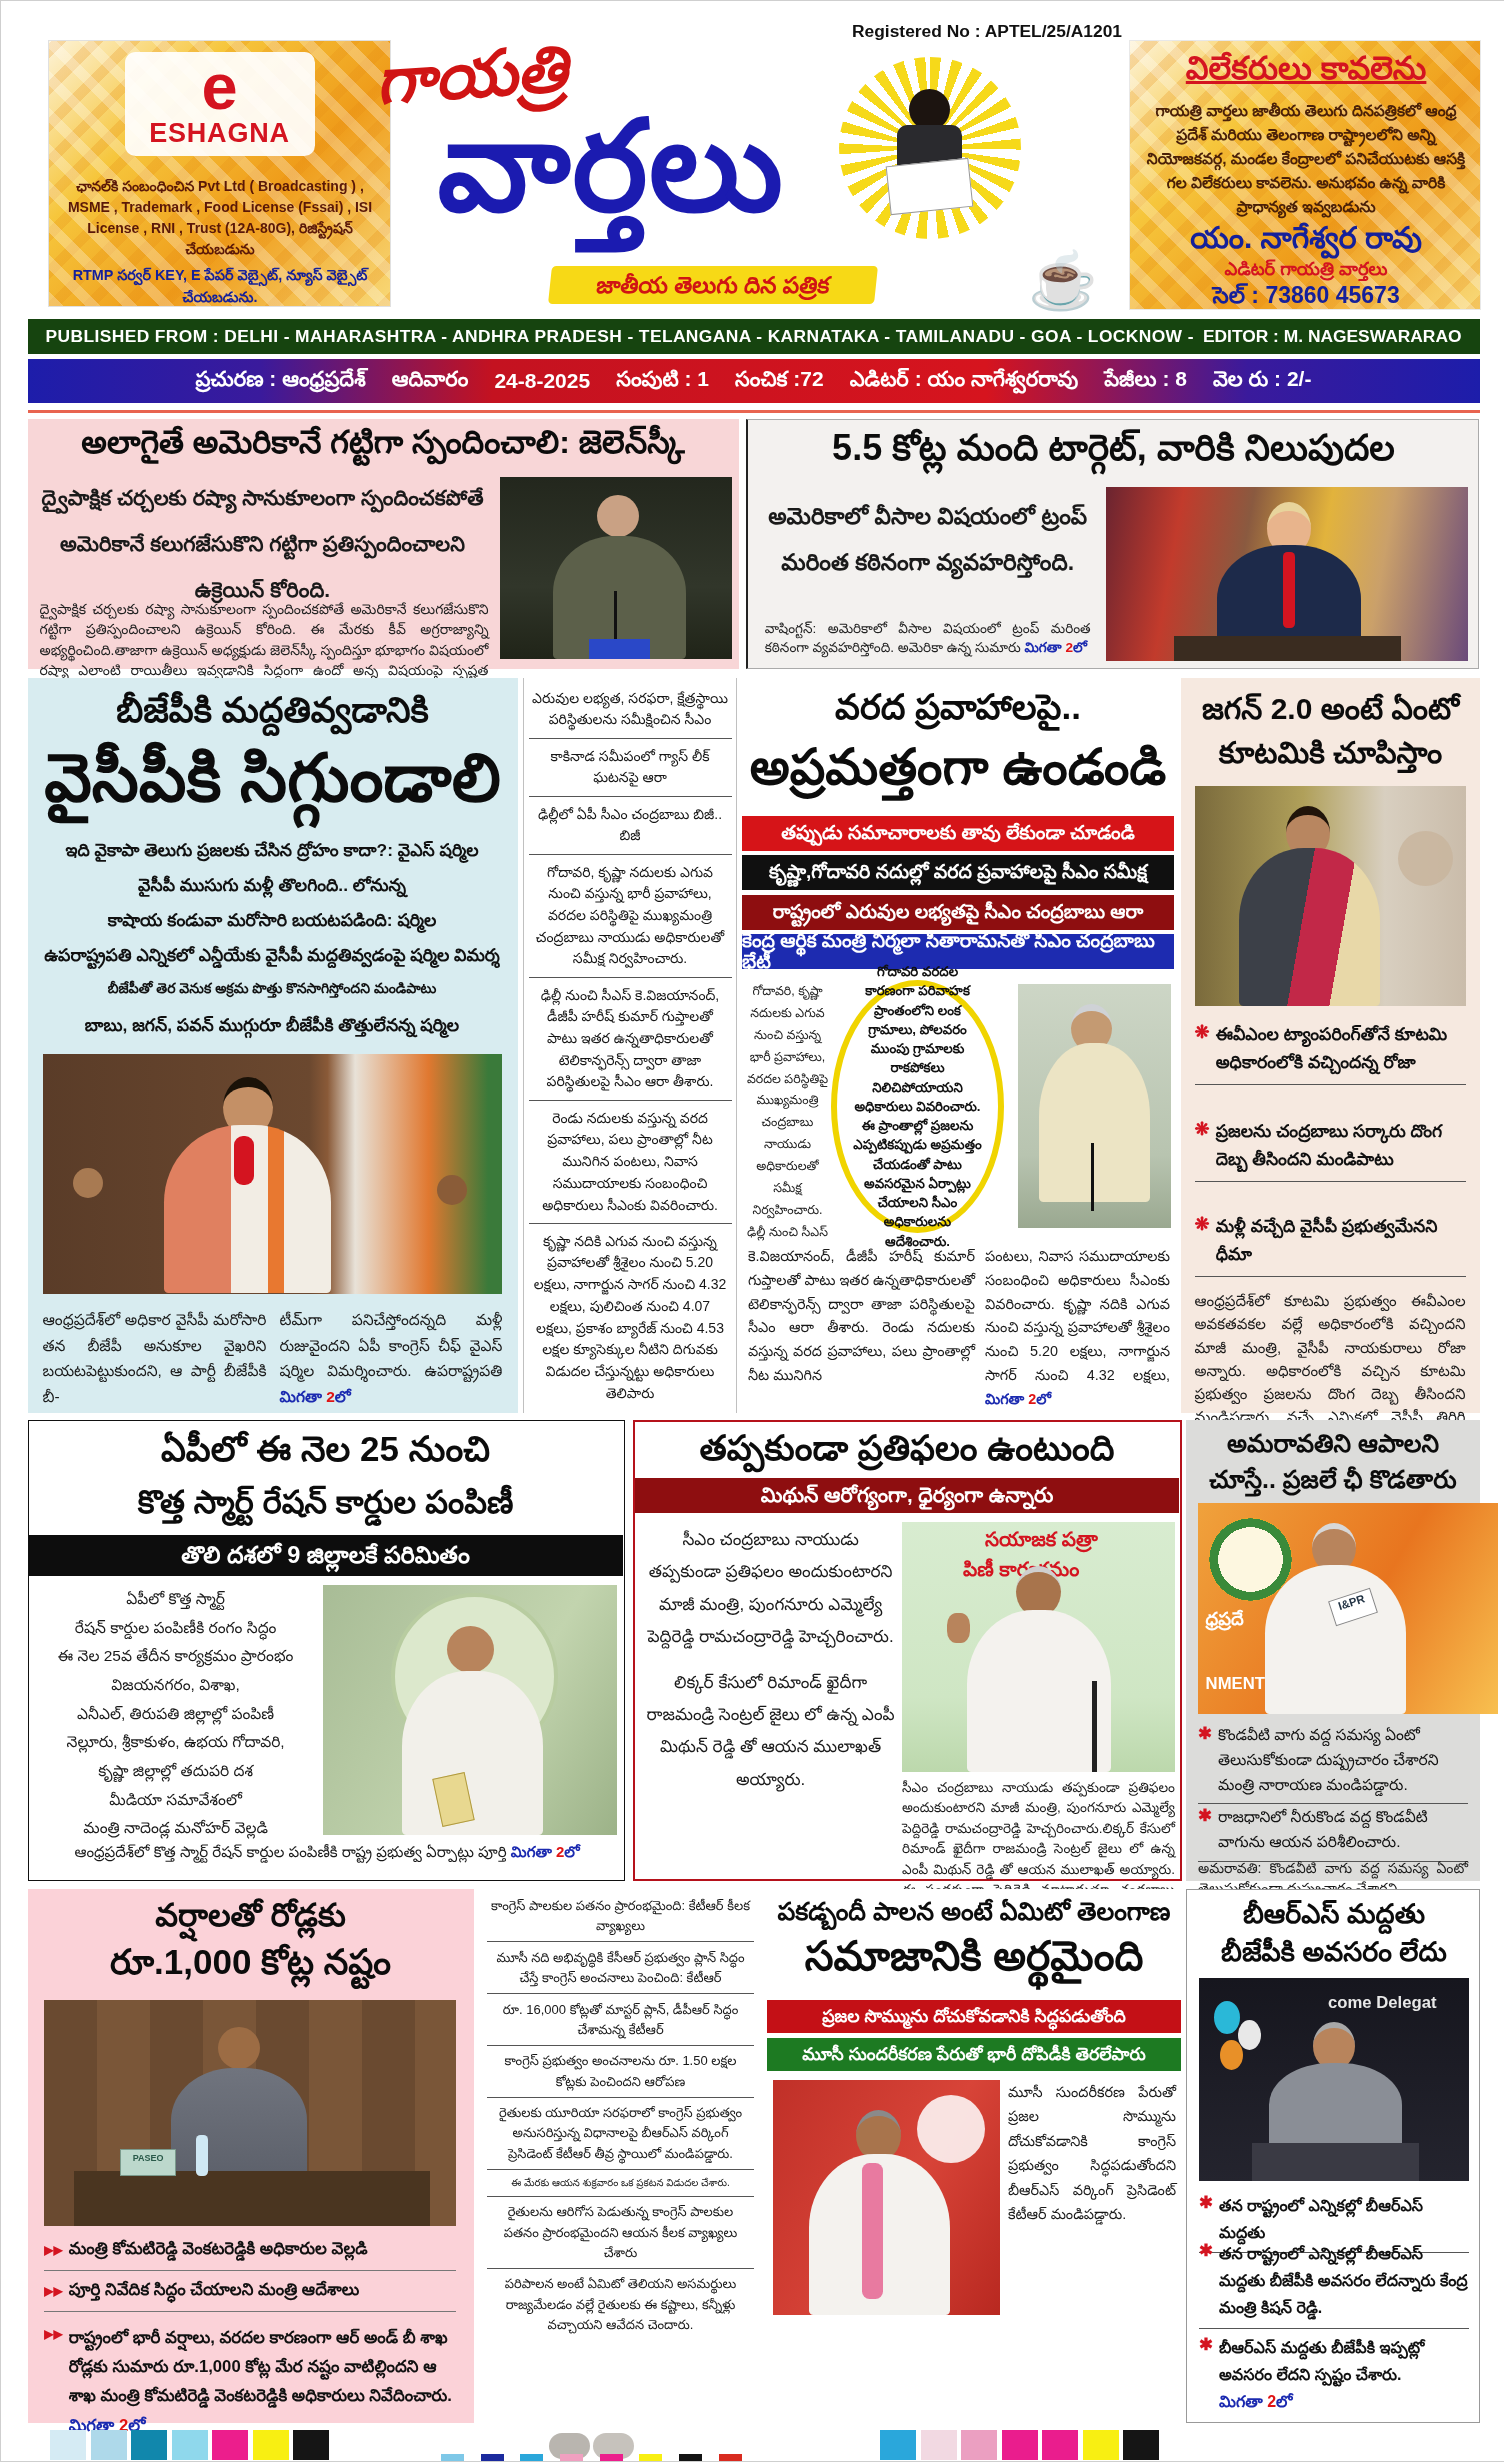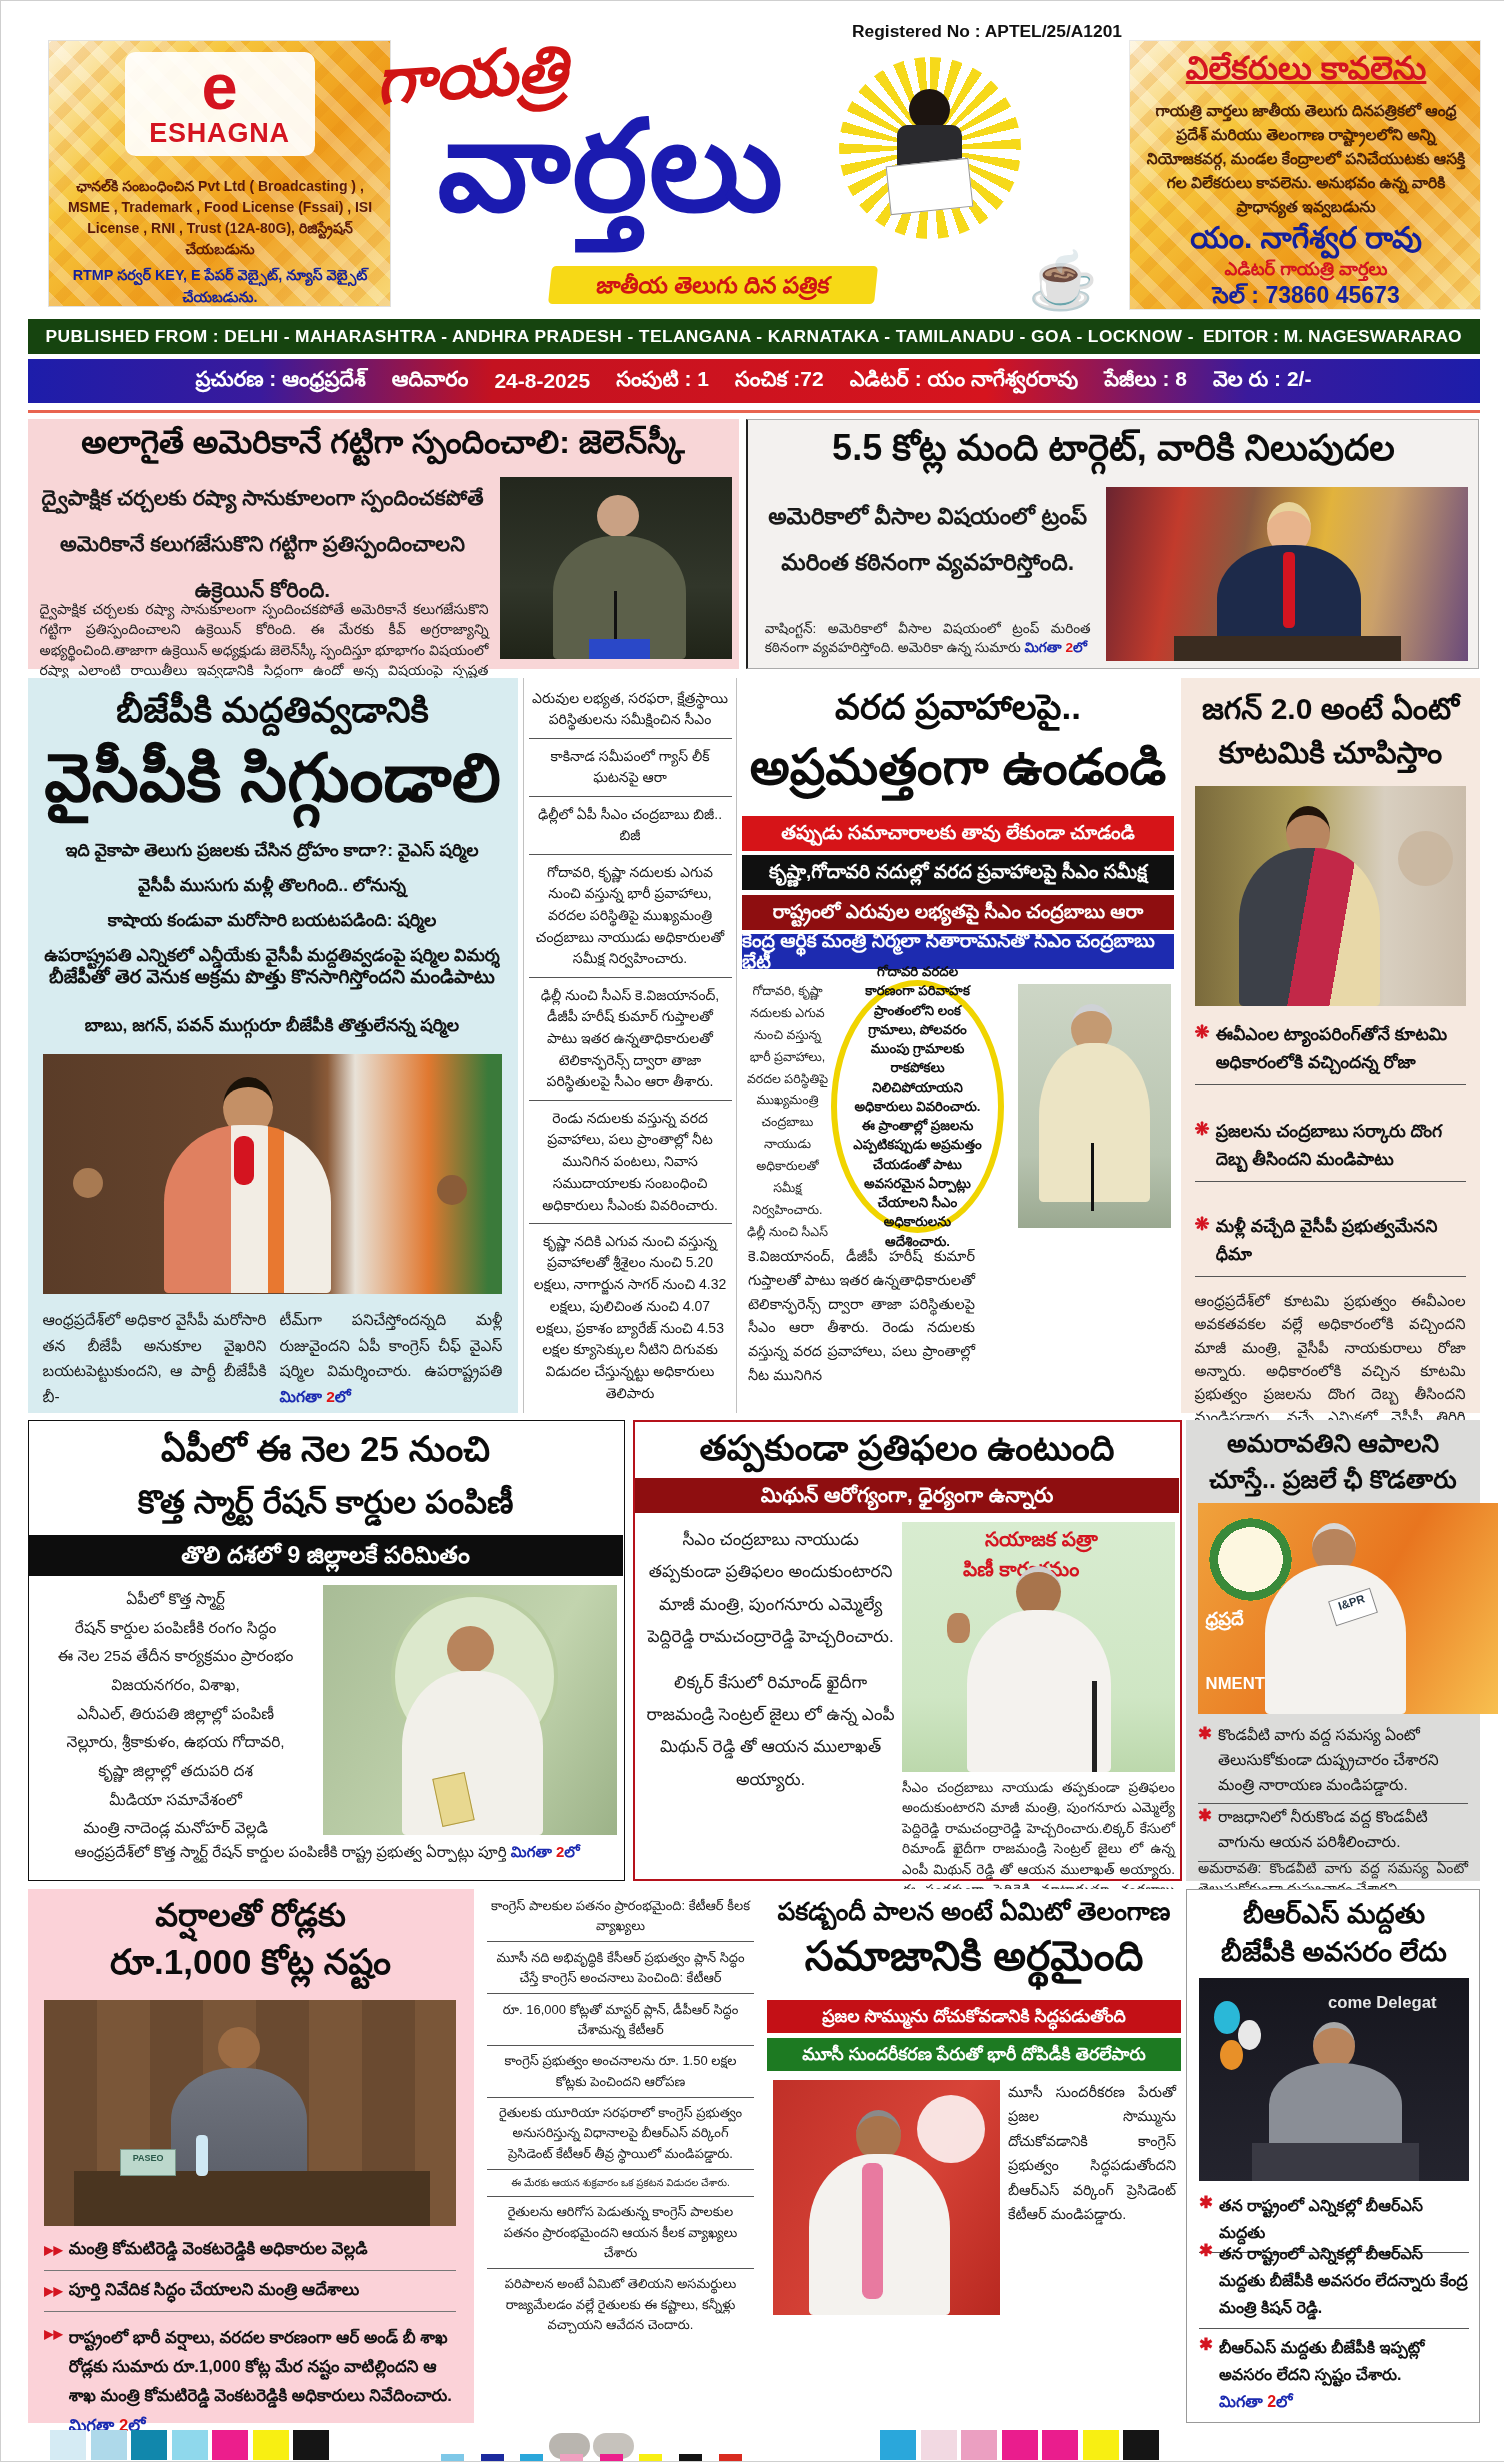--- a/index.html
+++ b/index.html
@@ -113,21 +113,21 @@
     </div>
   </div>
 
   <div class="a" style="left:26.5px;top:677px;width:490px;height:735px;background:#d8ecf0;">
     <div class="a hl" style="left:6px;top:12px;width:478px;font-size:35px;">బీజేపీకి మద్దతివ్వడానికి</div>
     <div class="a hl" style="left:6px;top:62px;width:478px;font-size:67px;">వైసీపీకి సిగ్గుండాలి</div>
     <div class="a c b" style="left:12px;top:162px;width:465px;font-size:17.4px;color:#111;">ఇది వైకాపా తెలుగు ప్రజలకు చేసిన ద్రోహం కాదా?: వైఎస్ షర్మిల</div>
     <div class="a c b" style="left:12px;top:197px;width:465px;font-size:17.4px;color:#111;">వైసీపీ ముసుగు మళ్లీ తొలగింది.. లోనున్న</div>
     <div class="a c b" style="left:12px;top:232px;width:465px;font-size:17.4px;color:#111;">కాషాయ కండువా మరోసారి బయటపడింది: షర్మిల</div>
     <div class="a c b" style="left:12px;top:267px;width:465px;font-size:17.4px;color:#111;">ఉపరాష్ట్రపతి ఎన్నికలో ఎన్డీయేకు వైసీపీ మద్దతివ్వడంపై షర్మిల విమర్శ</div>
-    <div class="a c b" style="left:12px;top:288px;width:465px;font-size:19px;color:#111;">బీజేపీతో తెర వెనుక అక్రమ పొత్తు కొనసాగిస్తోందని మండిపాటు</div>
+    <div class="a c b" style="left:12px;top:302px;width:465px;font-size:14px;color:#111;">బీజేపీతో తెర వెనుక అక్రమ పొత్తు కొనసాగిస్తోందని మండిపాటు</div>
     <div class="a c b" style="left:12px;top:337px;width:465px;font-size:17.4px;color:#111;">బాబు, జగన్, పవన్ ముగ్గురూ బీజేపీకి తొత్తులేనన్న షర్మిల</div>
     <div class="photo" style="left:15px;top:376px;width:459px;height:240px;background:linear-gradient(90deg,#5a3c28 0%,#6b482f 58%,#8a5a38 62%,#e8e2d8 68%,#e07830 84%,#3a7a3a 97%);">
       <div class="p-head" style="left:180px;top:23px;width:50px;height:50px;background:#c49066;border-top:10.6px solid #1a1208;"></div>
       <div class="p-torso" style="left:121px;top:71px;width:167px;height:168px;background:linear-gradient(90deg,#e08060 0 40%,#f2ede4 40% 62%,#e87830 62% 72%,#f2ede4 72% 100%);"></div>
       <div class="a" style="left:191px;top:82px;width:20px;height:49px;background:#d41420;border-radius:9px;"></div>
       <div class="p-head" style="left:30px;top:114px;width:30px;height:30px;background:#a87a52;"></div>
       <div class="p-head" style="left:394px;top:121px;width:30px;height:30px;background:#8a5c38;"></div>
     </div>
     <div class="a just" style="left:15px;top:629px;width:224px;font-size:15.5px;line-height:1.65;color:#1a1a1a;">ఆంధ్రప్రదేశ్‌లో అధికార వైసీపీ మరోసారి తన బీజేపీ అనుకూల వైఖరిని బయటపెట్టుకుందని, ఆ పార్టీ బీజేపీకి బీ-</div>
     <div class="a just" style="left:252px;top:629px;width:223px;font-size:15.5px;line-height:1.65;color:#1a1a1a;">
@@ -165,20 +165,24 @@
     <div class="a c" style="left:3px;top:303px;width:85px;height:250px;font-size:12.5px;line-height:1.75;color:#222;">గోదావరి, కృష్ణా నదులకు ఎగువ నుంచి వస్తున్న భారీ ప్రవాహాలు, వరదల పరిస్థితిపై ముఖ్యమంత్రి చంద్రబాబు నాయుడు అధికారులతో సమీక్ష నిర్వహించారు. ఢిల్లీ నుంచి సీఎస్</div>
     <div class="a oval" style="left:89px;top:302px;width:173px;height:253px;padding:20px 13.6px;">
       <div class="c b" style="font-size:13.3px;line-height:1.45;color:#111;">గోదావరి వరదల కారణంగా పరివాహక ప్రాంతంలోని లంక గ్రామాలు, పోలవరం ముంపు గ్రామాలకు రాకపోకలు నిలిచిపోయాయని అధికారులు వివరించారు. ఈ ప్రాంతాల్లో ప్రజలను ఎప్పటికప్పుడు అప్రమత్తం చేయడంతో పాటు అవసరమైన ఏర్పాట్లు చేయాలని సీఎం అధికారులను ఆదేశించారు.</div>
     </div>
     <div class="photo" style="left:276px;top:306px;width:153px;height:244px;background:linear-gradient(180deg,#cdd6c6,#b8c4b0 70%,#9aa890);">
       <div class="p-head" style="left:53px;top:20px;width:41px;height:41px;background:#c49a72;border-top:7.6px solid #cfd2d6;"></div>
       <div class="p-torso" style="left:21px;top:59px;width:111px;height:159px;background:#ece4c4;"></div>
       <div class="p-mic" style="left:73px;top:159px;height:68px;"></div>
     </div>
     <div class="a just" style="left:6px;top:567px;width:227px;font-size:14.4px;line-height:1.65;color:#1a1a1a;">కె.విజయానంద్, డీజీపీ హరీష్ కుమార్ గుప్తాలతో పాటు ఇతర ఉన్నతాధికారులతో టెలికాన్ఫరెన్స్ ద్వారా తాజా పరిస్థితులపై సీఎం ఆరా తీశారు. రెండు నదులకు వస్తున్న వరద ప్రవాహాలు, పలు ప్రాంతాల్లో నీట మునిగిన</div>
+    <div class="a just" style="left:243px;top:567px;width:185px;font-size:14.4px;line-height:1.65;color:#1a1a1a;">
+      <span>పంటలు, నివాస సముదాయాలకు సంబంధించి అధికారులు సీఎంకు వివరించారు. కృష్ణా నదికి ఎగువ నుంచి వస్తున్న ప్రవాహాలతో శ్రీశైలం నుంచి 5.20 లక్షలు, నాగార్జున సాగర్ నుంచి 4.32 లక్షలు,</span>
+      <span class="cont"><span>మిగతా </span><span class="num">2</span><span>లో</span></span>
+    </div>
   </div>
 
   <div class="a" style="left:1180px;top:677px;width:299px;height:735px;background:#f6e9e0;">
     <div class="a hl" style="left:6px;top:13.6px;width:287px;font-size:30px;">జగన్ 2.0 అంటే ఏంటో</div>
     <div class="a hl" style="left:6px;top:58px;width:287px;font-size:30px;">కూటమికి చూపిస్తాం</div>
     <div class="photo" style="left:13.6px;top:108px;width:271px;height:220px;background:linear-gradient(90deg,#7a6a3c 0%,#b0a05a 40%,#d8cfc0 70%,#cabcaa 100%);">
       <div class="p-head" style="left:91px;top:20px;width:44px;height:44px;background:#b88660;border-top:9px solid #20140a;"></div>
       <div class="p-torso" style="left:44px;top:62px;width:141px;height:158px;background:linear-gradient(100deg,#3c4048 0 45%,#c22848 45% 70%,#e8d8a8 70% 100%);"></div>
       <div class="p-head" style="left:203px;top:45px;width:55px;height:55px;background:#c8b49c;opacity:.8;"></div>
     </div>

